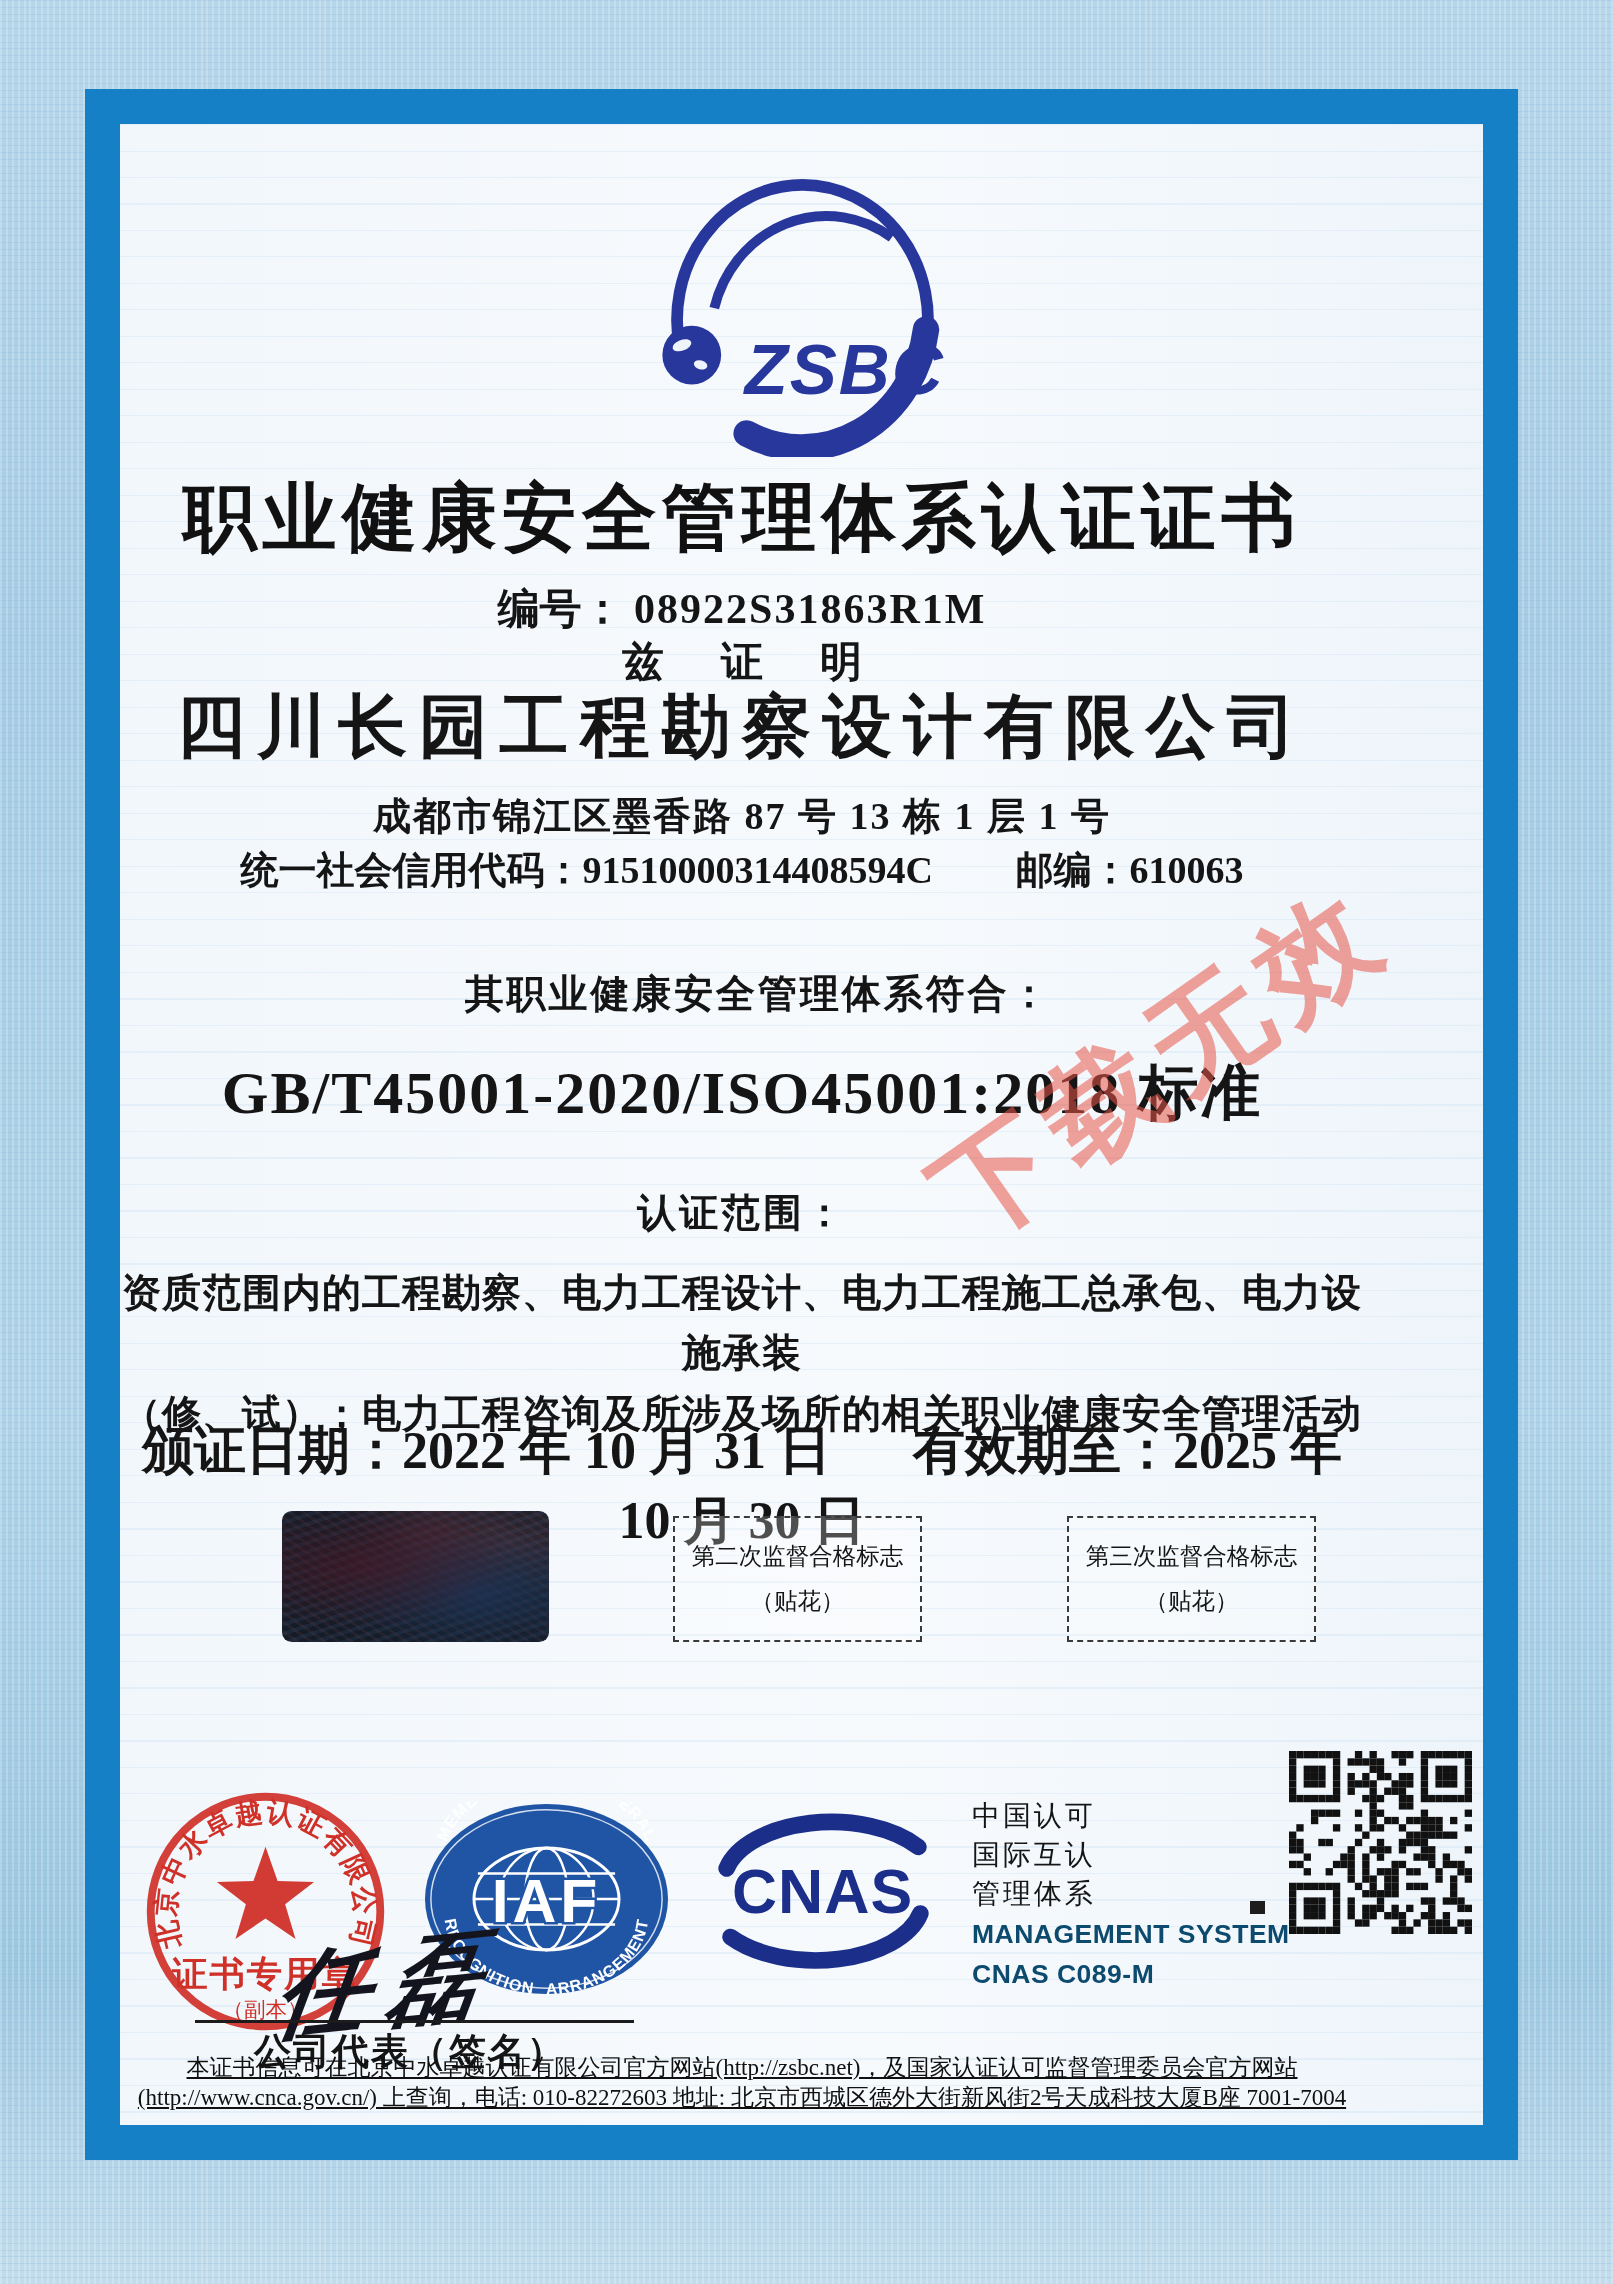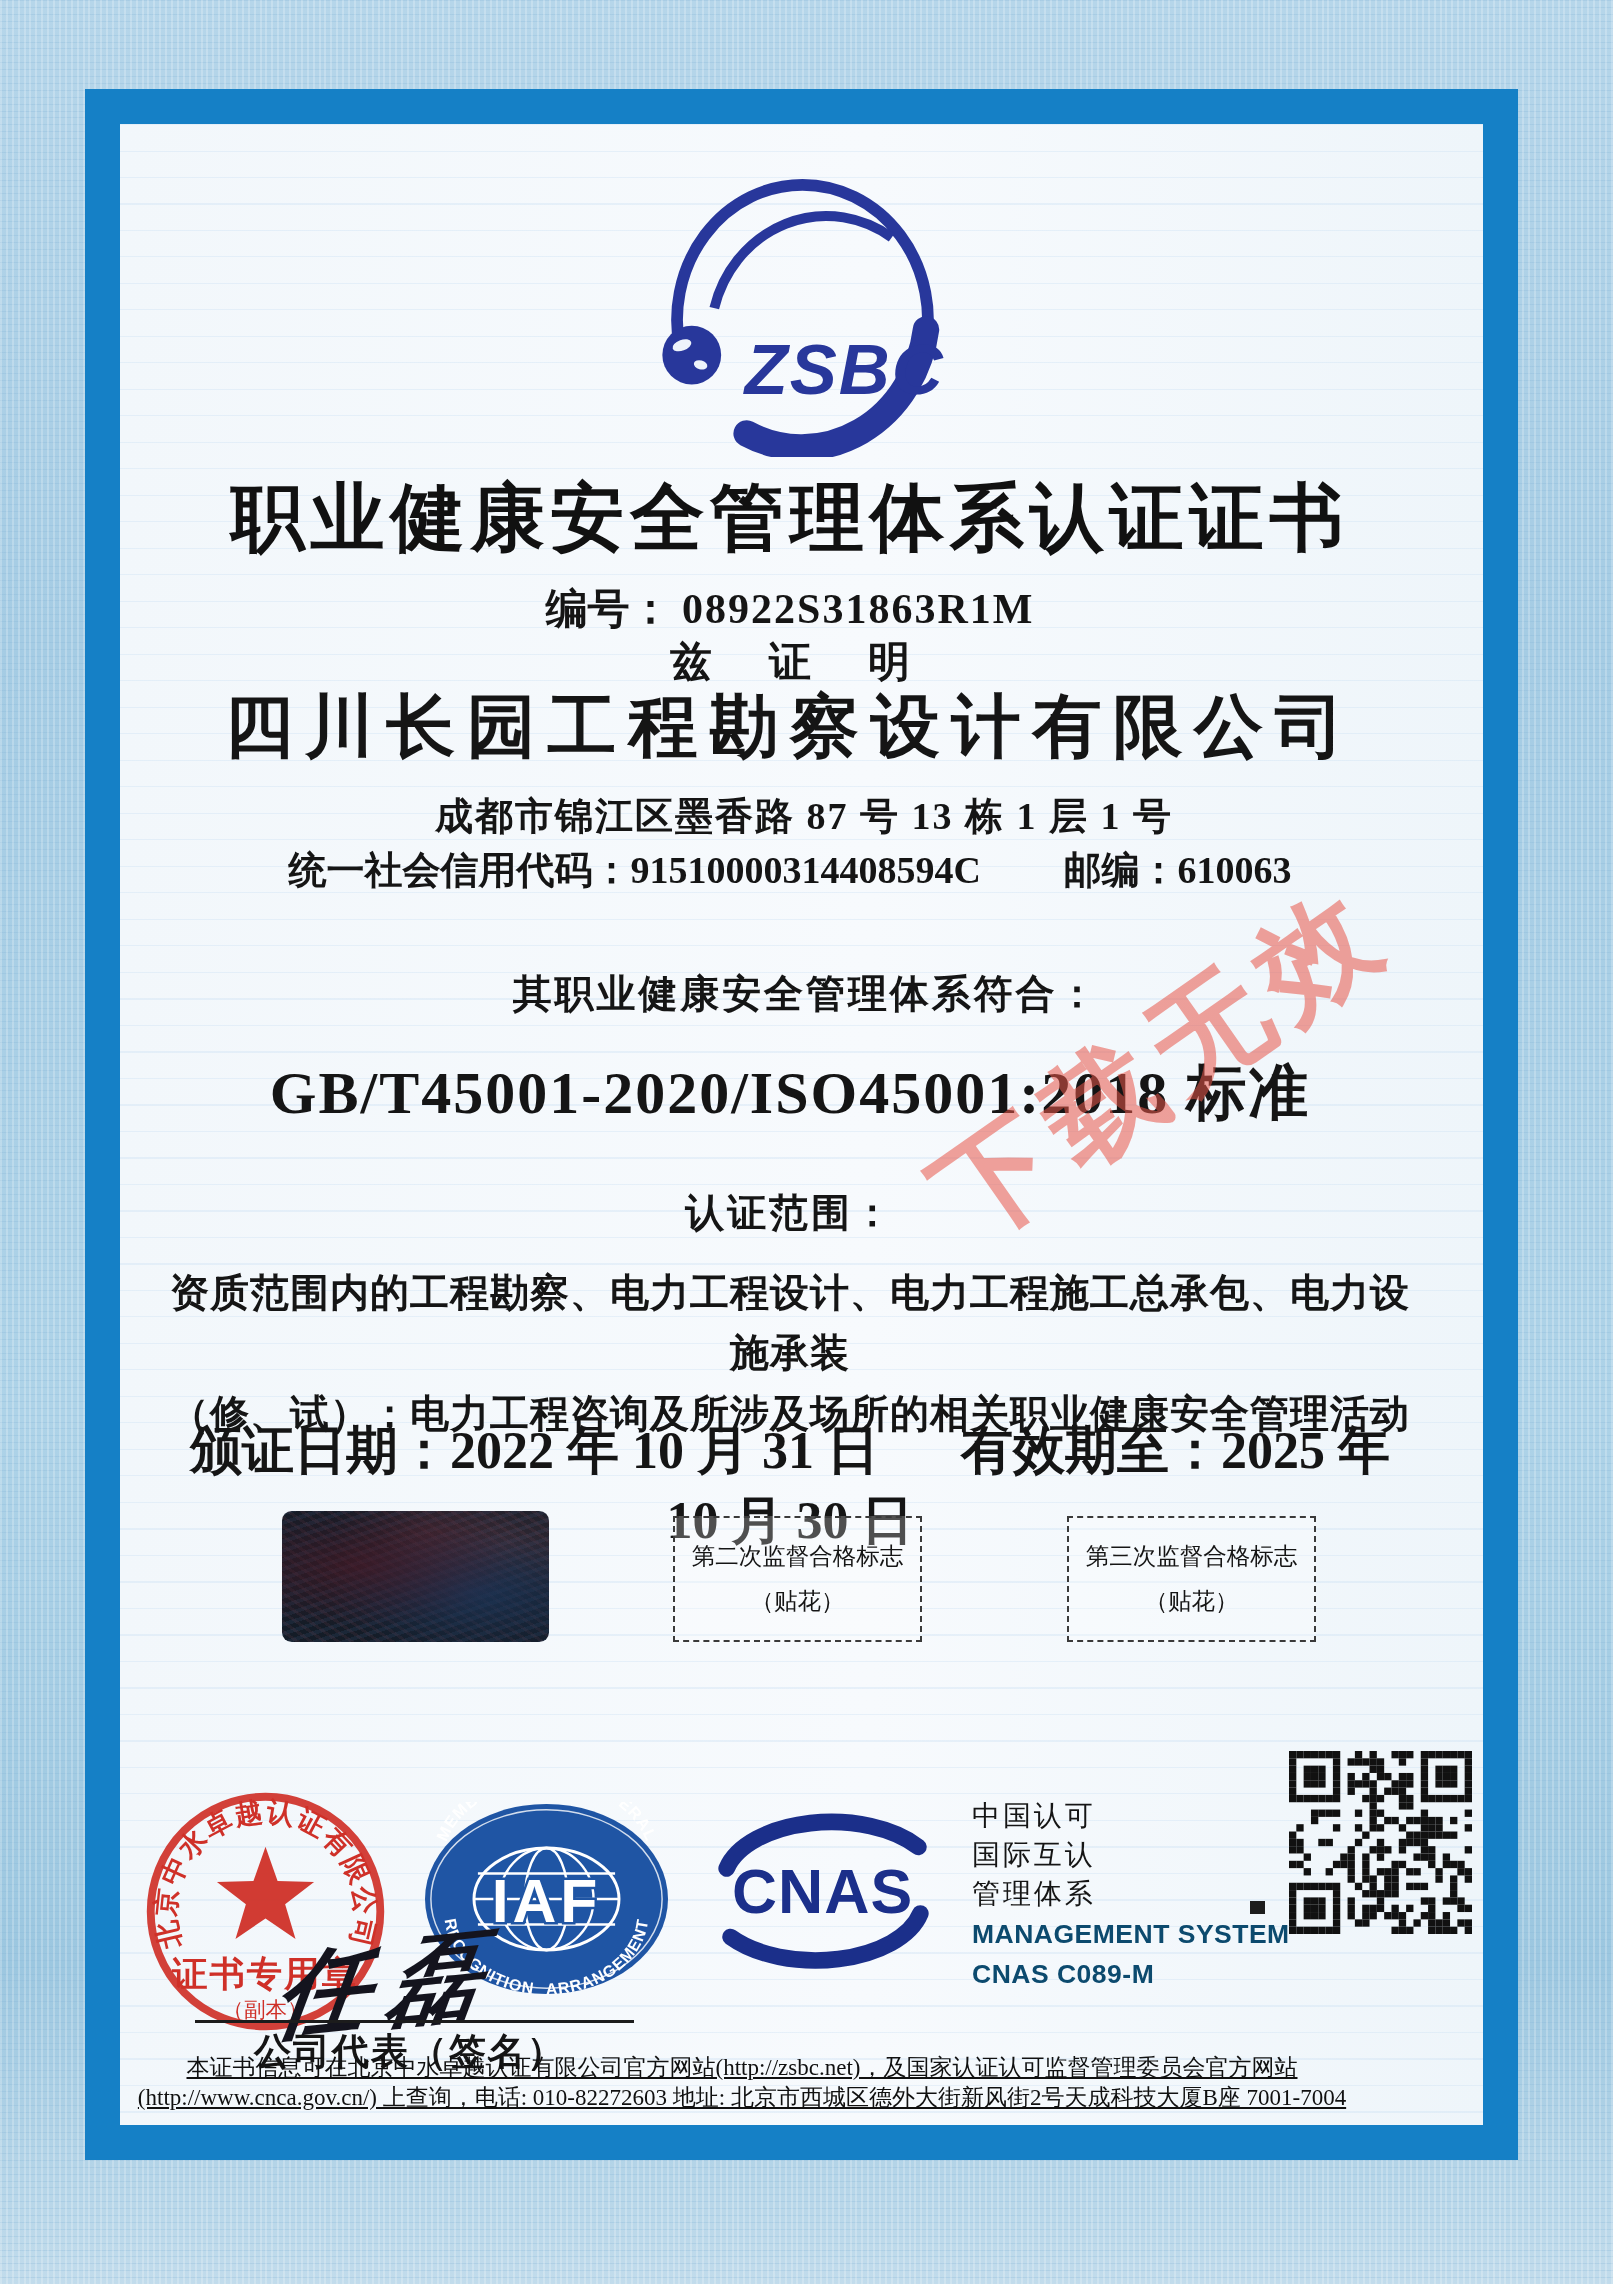--- a/index.html
+++ b/index.html
@@ -15,29 +15,29 @@
   .frame{
     position:absolute;left:85px;top:89px;width:1433px;height:2071px;
     box-sizing:border-box;border:35px solid #1580c6;
     background-color:#f3f8fc;
     background-image:
       repeating-linear-gradient(180deg, rgba(203,224,243,.38) 0 1px, transparent 1px 26.5px),
       linear-gradient(90deg,#f2f7fb 0%,#f7fafd 55%,#eef5fa 100%);
   }
   .content{position:absolute;left:121px;top:124px;width:1242px;height:2000px;color:#151515;}
   .abs{position:absolute;}
-  .ctr{width:100%;text-align:center;margin-left:48px;}
+  .ctr{width:100%;text-align:center;}
 
   .title{top:345px;font-size:74px;font-weight:900;letter-spacing:5.9px;color:#111;
          font-family:"Liberation Sans","DejaVu Sans",sans-serif;}
   .certno{top:457px;font-size:42px;font-weight:bold;}
   .certno .num{font-family:"Liberation Serif","DejaVu Serif",serif;letter-spacing:2px;}
   .declare{top:510px;font-size:42px;font-weight:bold;letter-spacing:57px;text-indent:57px;}
   .company{top:557px;font-size:69px;font-weight:900;letter-spacing:11.8px;}
-  .addr{top:667px;font-size:38px;font-weight:bold;letter-spacing:2px;padding-left:14px;}
+  .addr{top:667px;font-size:38px;font-weight:bold;letter-spacing:2px;}
   .credit{top:721px;font-size:38px;font-weight:bold;}
   .credit .gap{display:inline-block;width:73px;}
   .conform{top:843px;font-size:39px;font-weight:bold;letter-spacing:2.9px;padding-left:16px;}
   .standard{top:929px;font-size:60px;font-weight:bold;letter-spacing:2px;}
   .scopeLabel{top:1062px;font-size:39px;font-weight:bold;letter-spacing:2.9px;}
   .scope{top:1139px;font-size:39px;font-weight:bold;line-height:1.55;letter-spacing:1px;}
   .dates{top:1292px;font-size:52px;font-weight:bold;}
   .dates .gap{display:inline-block;width:69px;}
   .audit{top:1355px;font-size:31px;font-weight:bold;}
 

